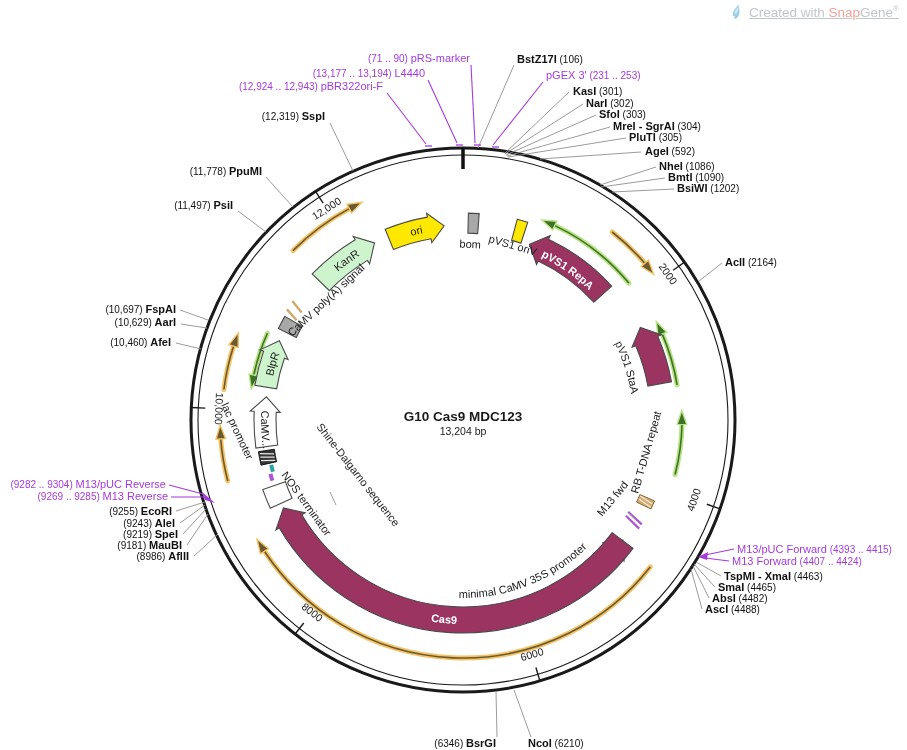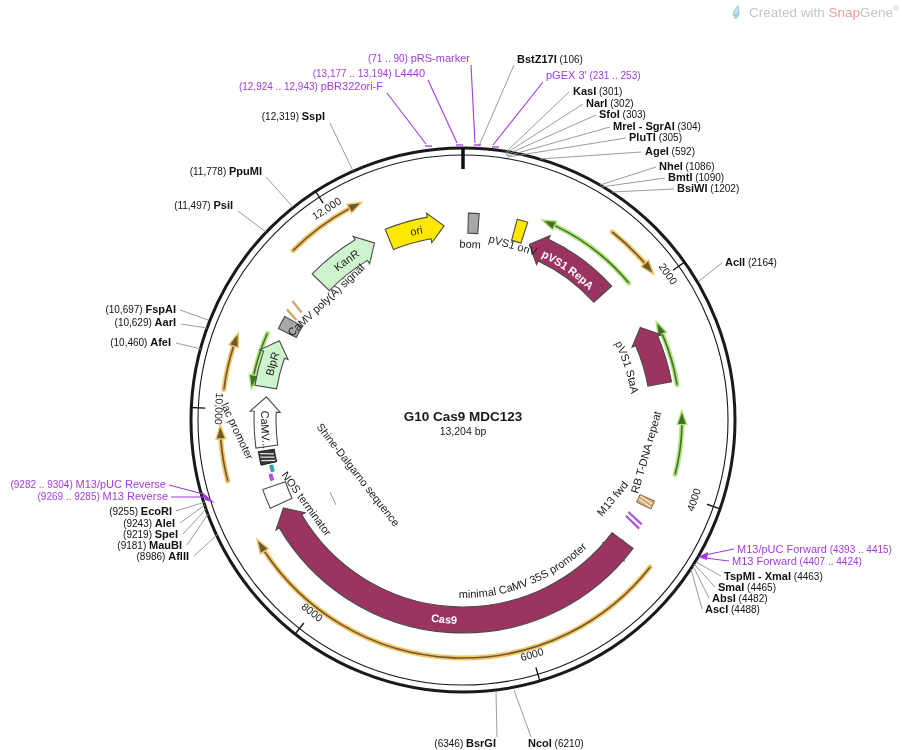--- a/index.html
+++ b/index.html
@@ -1,19 +1,19 @@
 <!DOCTYPE html>
 <html><head>
 <meta charset="utf-8">
 <style>
   html,body{margin:0;padding:0;background:#fff;}
   .canvas{position:relative;width:907px;height:750px;background:#ffffff;overflow:hidden;
           font-family:"Liberation Sans",sans-serif;}
   .watermark{position:absolute;top:4px;right:8px;display:flex;align-items:center;gap:5px;
-             font-size:13.5px;color:#c2c6c9;user-select:none;}
+             font-size:13.5px;color:#c2c6c9;user-select:none;text-decoration:underline;}
   .watermark .snap{color:#f0a19c;}
   .watermark .reg{font-size:8px;vertical-align:super;}
   svg text{font-family:"Liberation Sans",sans-serif;}
 </style>
 </head>
 <body>
 <div class="canvas">
 
 <div class="watermark">
   <svg width="14" height="16" viewBox="0 0 14 16">

